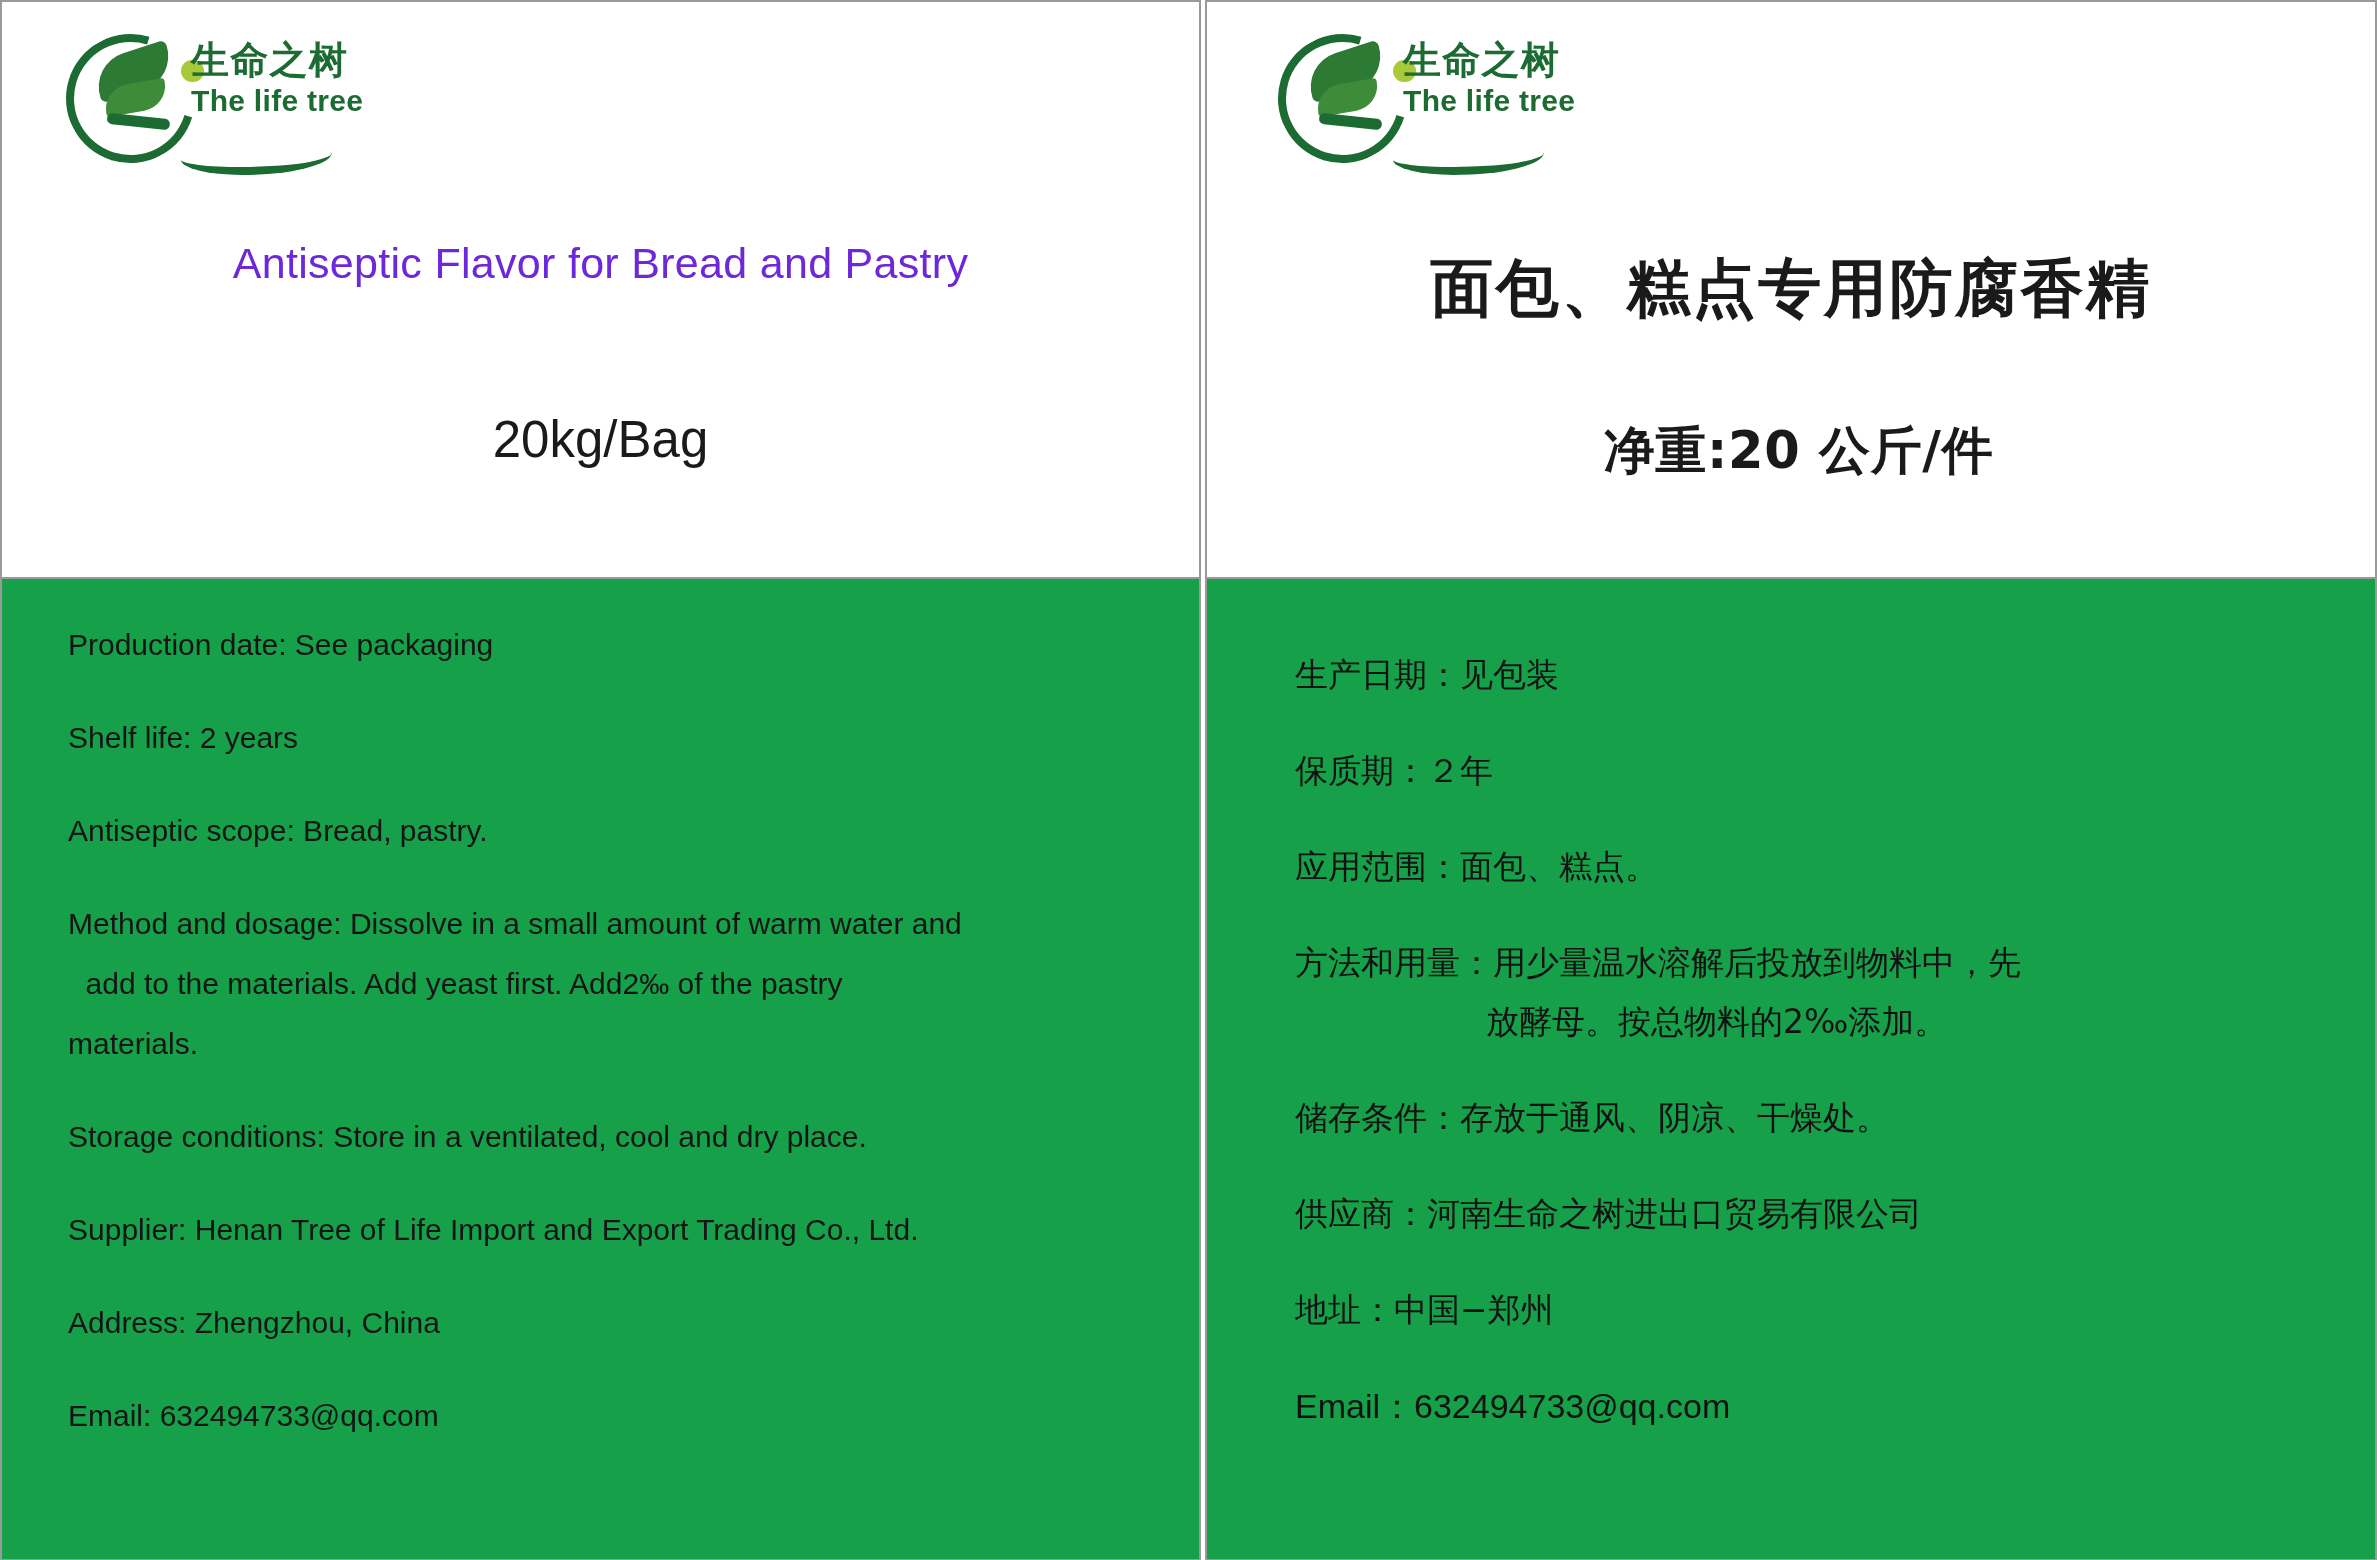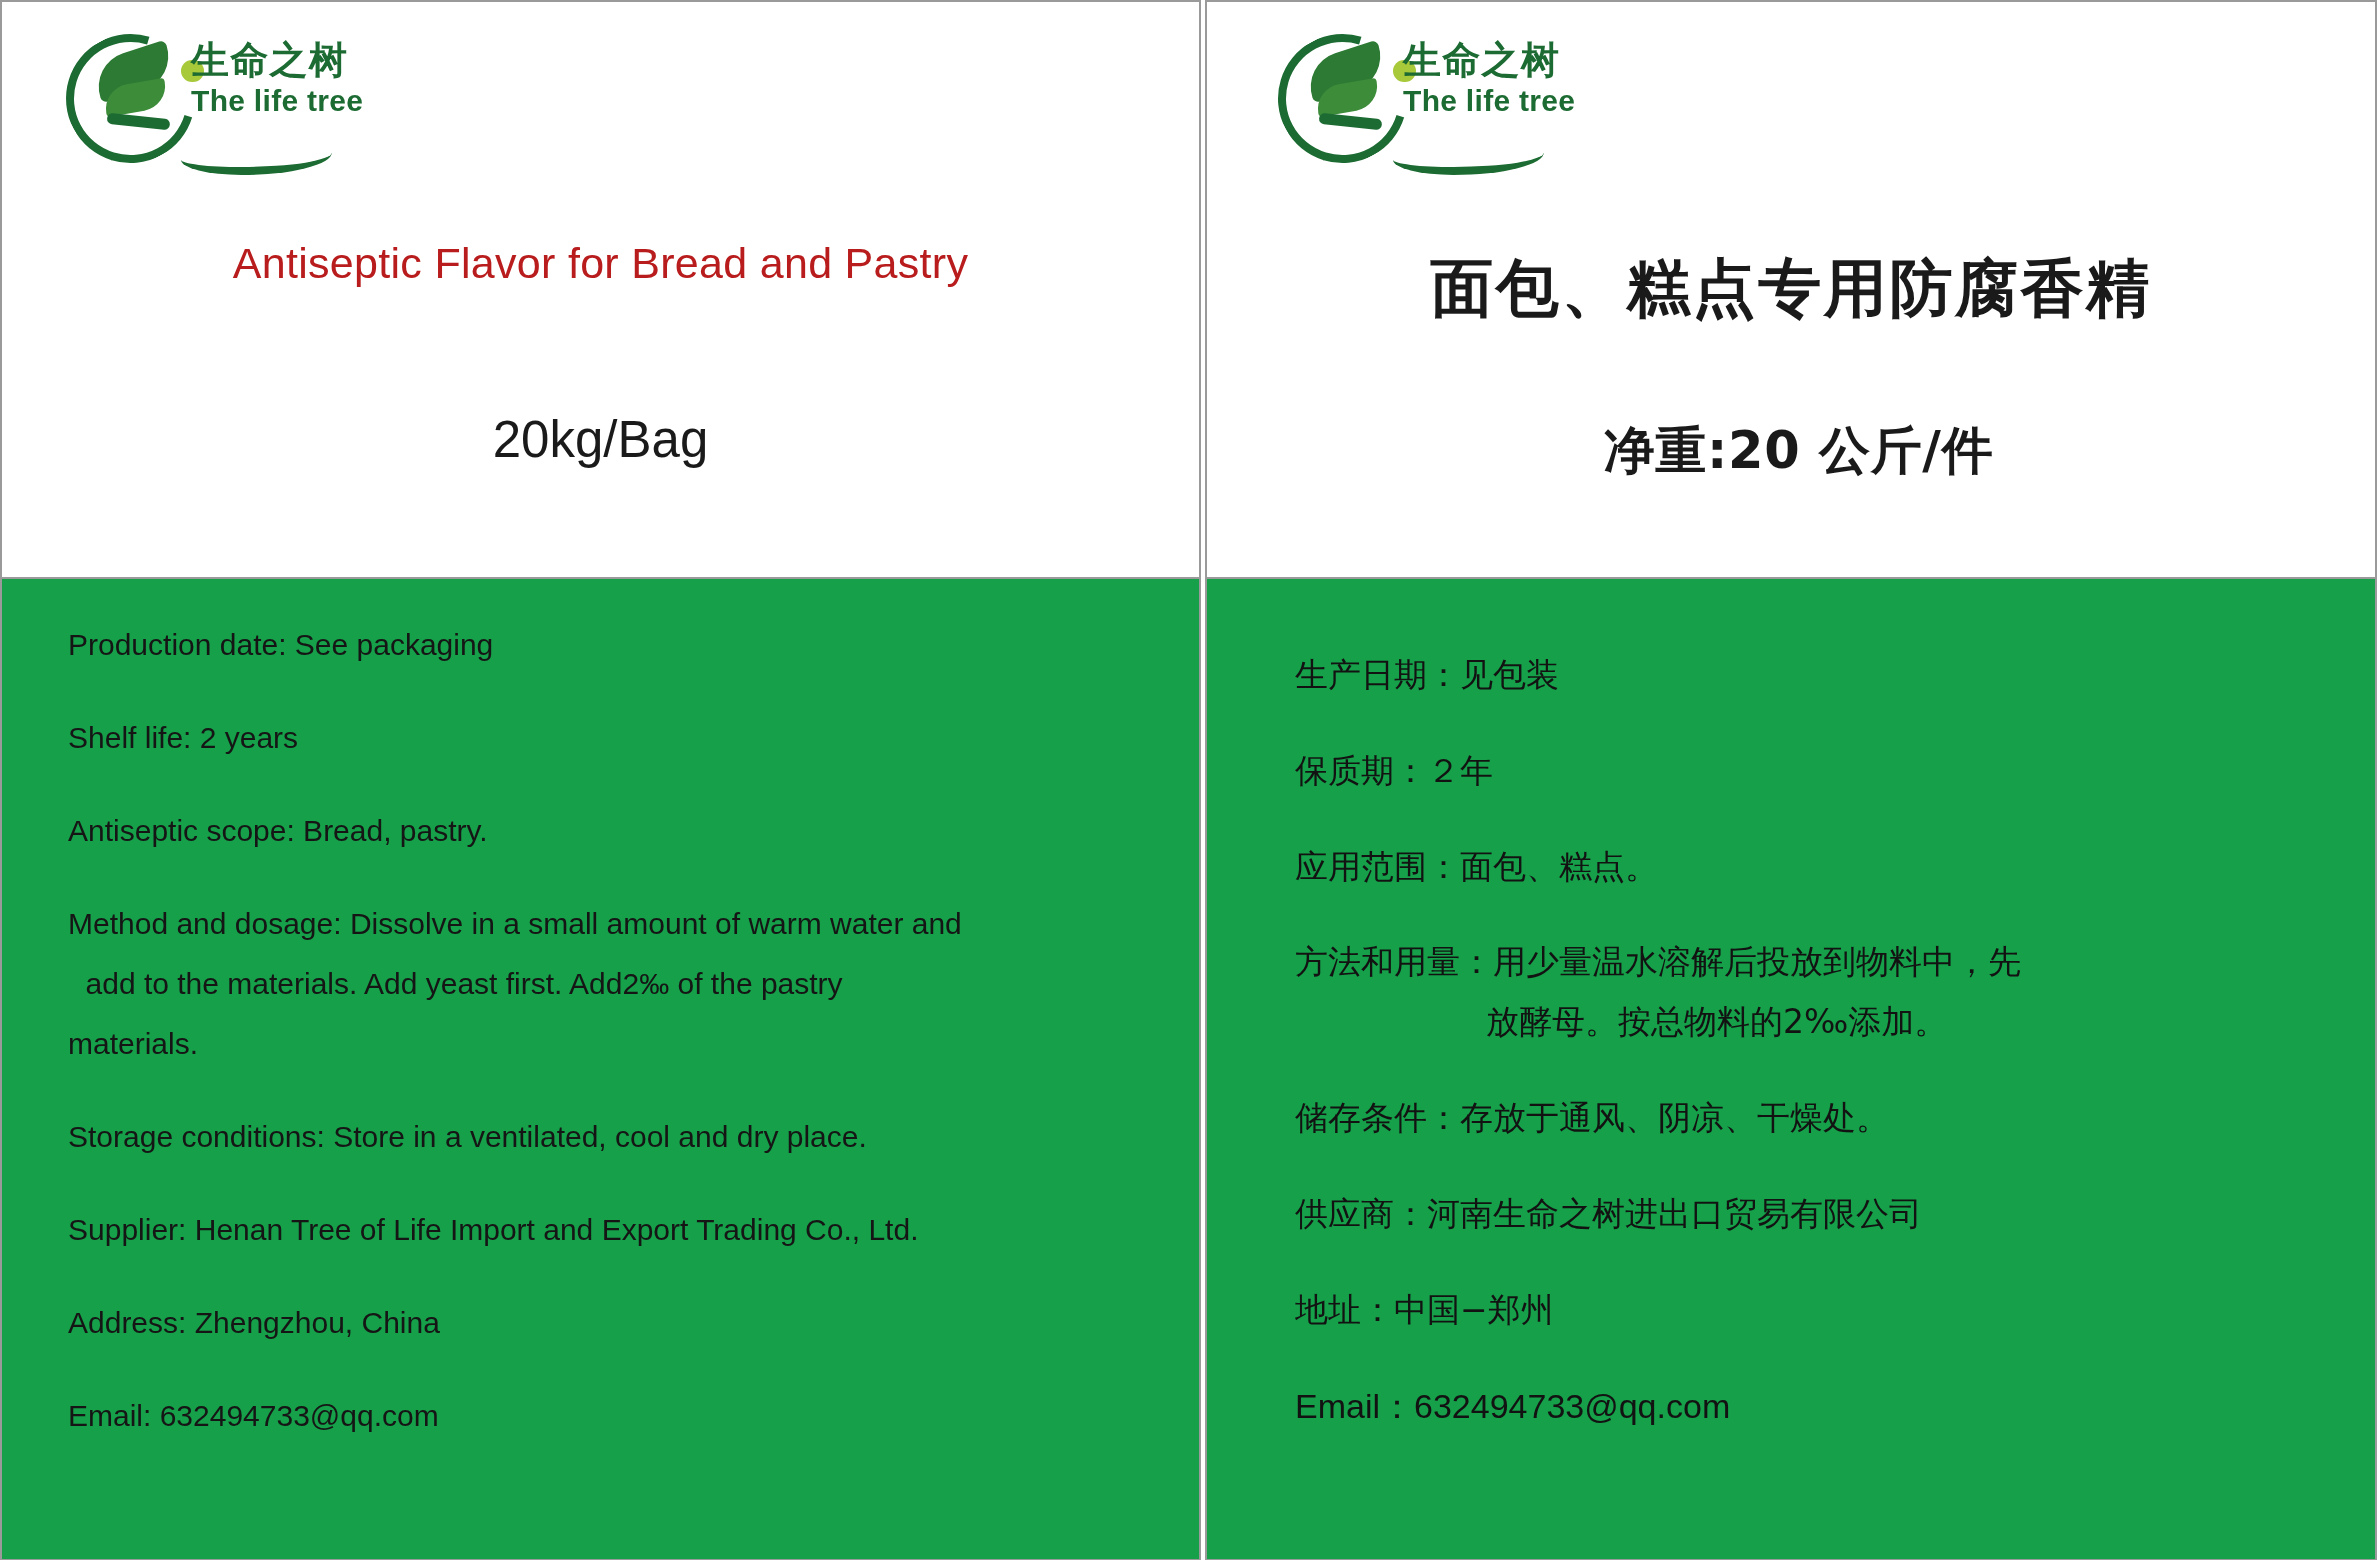--- a/index.html
+++ b/index.html
@@ -155,21 +155,21 @@
 
   
   .title-en {
     position: absolute;
     left: 0;
     right: 0;
     top: 237px;
     text-align: center;
     font-family: "Liberation Sans", sans-serif;
     font-size: 43px;
-    color: #b91c1c;
+    color: #6d28d9;
     letter-spacing: 0.3px;
   }
   .weight-en {
     position: absolute;
     left: 0;
     right: 0;
     top: 408px;
     text-align: center;
     font-family: "Liberation Sans", sans-serif;
     font-size: 51px;
@@ -226,21 +226,20 @@
   .body-cn .line {
     font-family: "DejaVu Sans", sans-serif;
     font-size: 33px;
     color: #121212;
     line-height: 1.0;
     margin-bottom: 63px;
     white-space: pre;
   }
   .body-cn .line.tight {
     margin-bottom: 26px;
-    font-family: Liberation Serif, serif;
   }
   .body-cn .line.indent2 {
     padding-left: 191px;
     margin-top: 16px;
   }
   .body-cn .line.email {
     font-family: "Liberation Sans", sans-serif;
     font-size: 34px;
   }
 </style>

